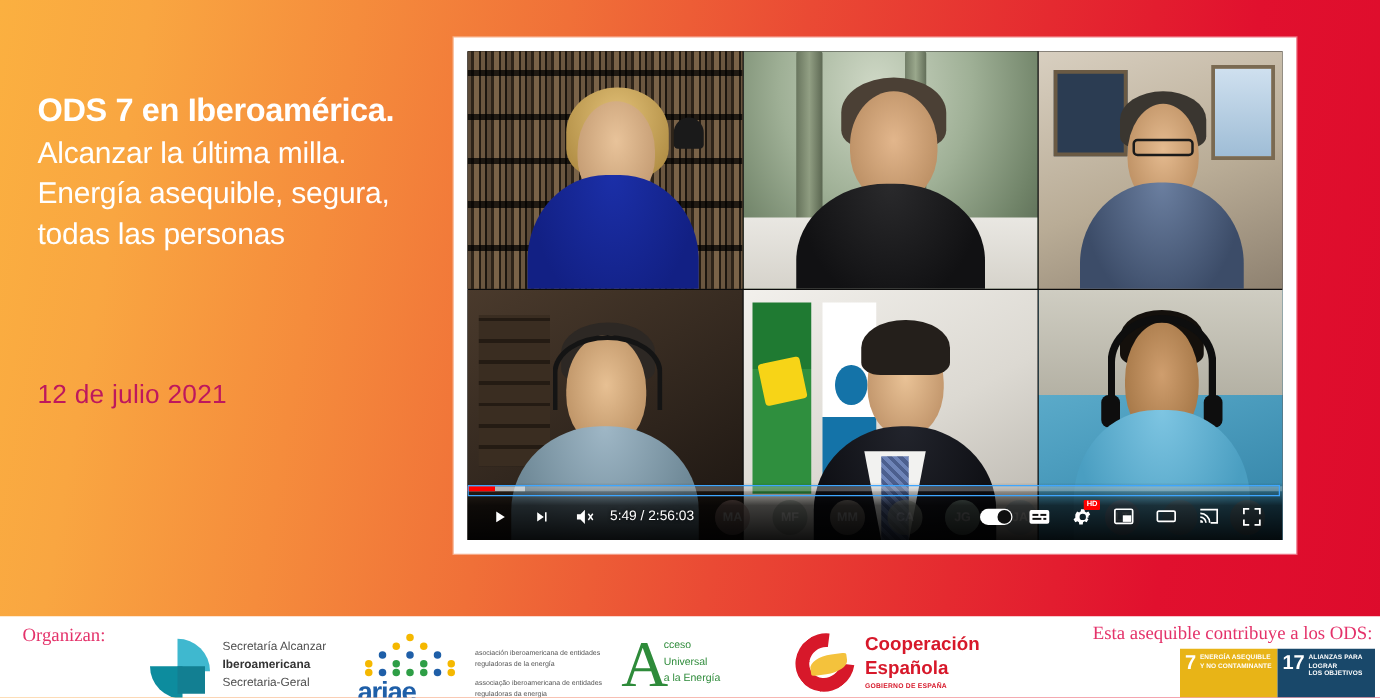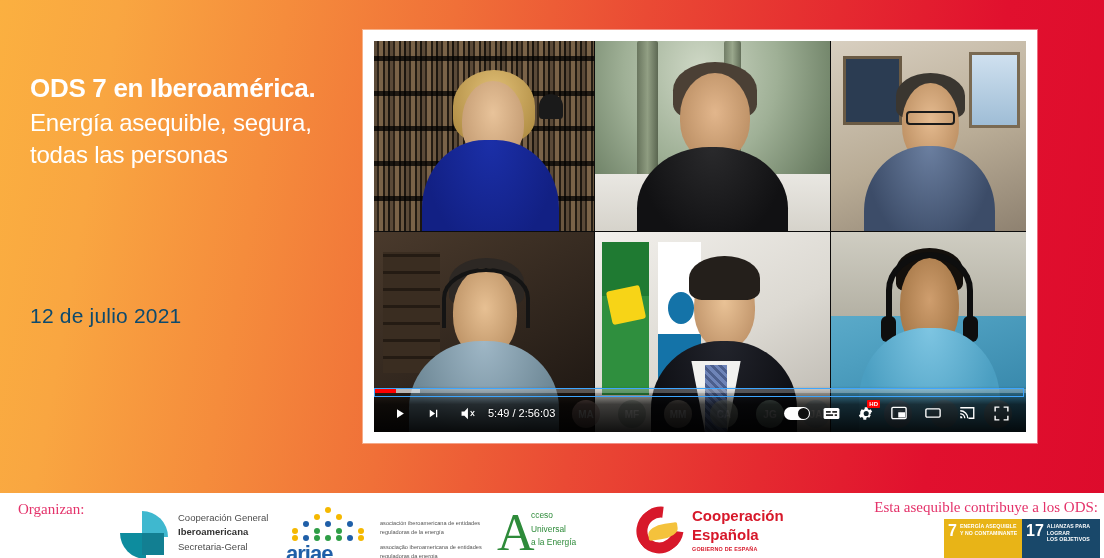--- a/index.html
+++ b/index.html
@@ -30,21 +30,21 @@
     font-size: 24px;
     font-weight: 300;
     line-height: 1.34;
     letter-spacing: -0.2px;
   }
   .title-date {
     position: absolute;
     left: 0; top: 232px;
     font-size: 21px;
     font-weight: 300;
-    color: #0c4a6e;
+    color: #be185d;
     letter-spacing: 0.2px;
   }
 
   
   .player-frame {
     position: absolute;
     left: 363px; top: 30px;
     width: 674px; height: 413px;
     background: #ffffff;
     padding: 11px 11px 11px 11px;
@@ -378,20 +378,21 @@
   .sdg-label { font-size:5.2px; font-weight:bold; line-height:1.25; letter-spacing:.1px; }
   .sdg-7 { background:#e8b417; }
   .sdg-13 { background:#3f7e44; }
   .sdg-17 { background:#19486a; }
 </style>
 </head>
 <body>
 
 <div class="title-block">
   <div class="title-main">ODS 7 en Iberoamérica.</div>
+  <div class="title-sub">Alcanzar la última milla.</div>
   <div class="title-sub">Energía asequible, segura,</div>
   <div class="title-sub">todas las personas</div>
   <div class="title-date">12 de julio 2021</div>
 </div>
 
 <div class="player-frame">
   <div class="player">
 
     <div class="grid">
 
@@ -553,21 +554,21 @@
 
   <div class="footer-label">Organizan:</div>
 
   <div class="segib">
     <div class="segib-mark">
       <div class="segib-q1"></div>
       <div class="segib-q2"></div>
       <div class="segib-q3"></div>
     </div>
     <div class="segib-txt">
-      <div>Cooperación General</div>
+      <div>Secretaría Alcanzar</div>
       <div><b>Iberoamericana</b></div>
       <div>Secretaria-Geral</div>
     </div>
   </div>
 
   <div class="ariae">
     <div class="ariae-dots" id="ariae-dots">
       <span class="ariae-word">ariae</span>
     <i style="left: 39px; top: 2px; background: rgb(245, 184, 0);"></i>
         <i style="left: 28px; top: 9px; background: rgb(245, 184, 0);"></i>

